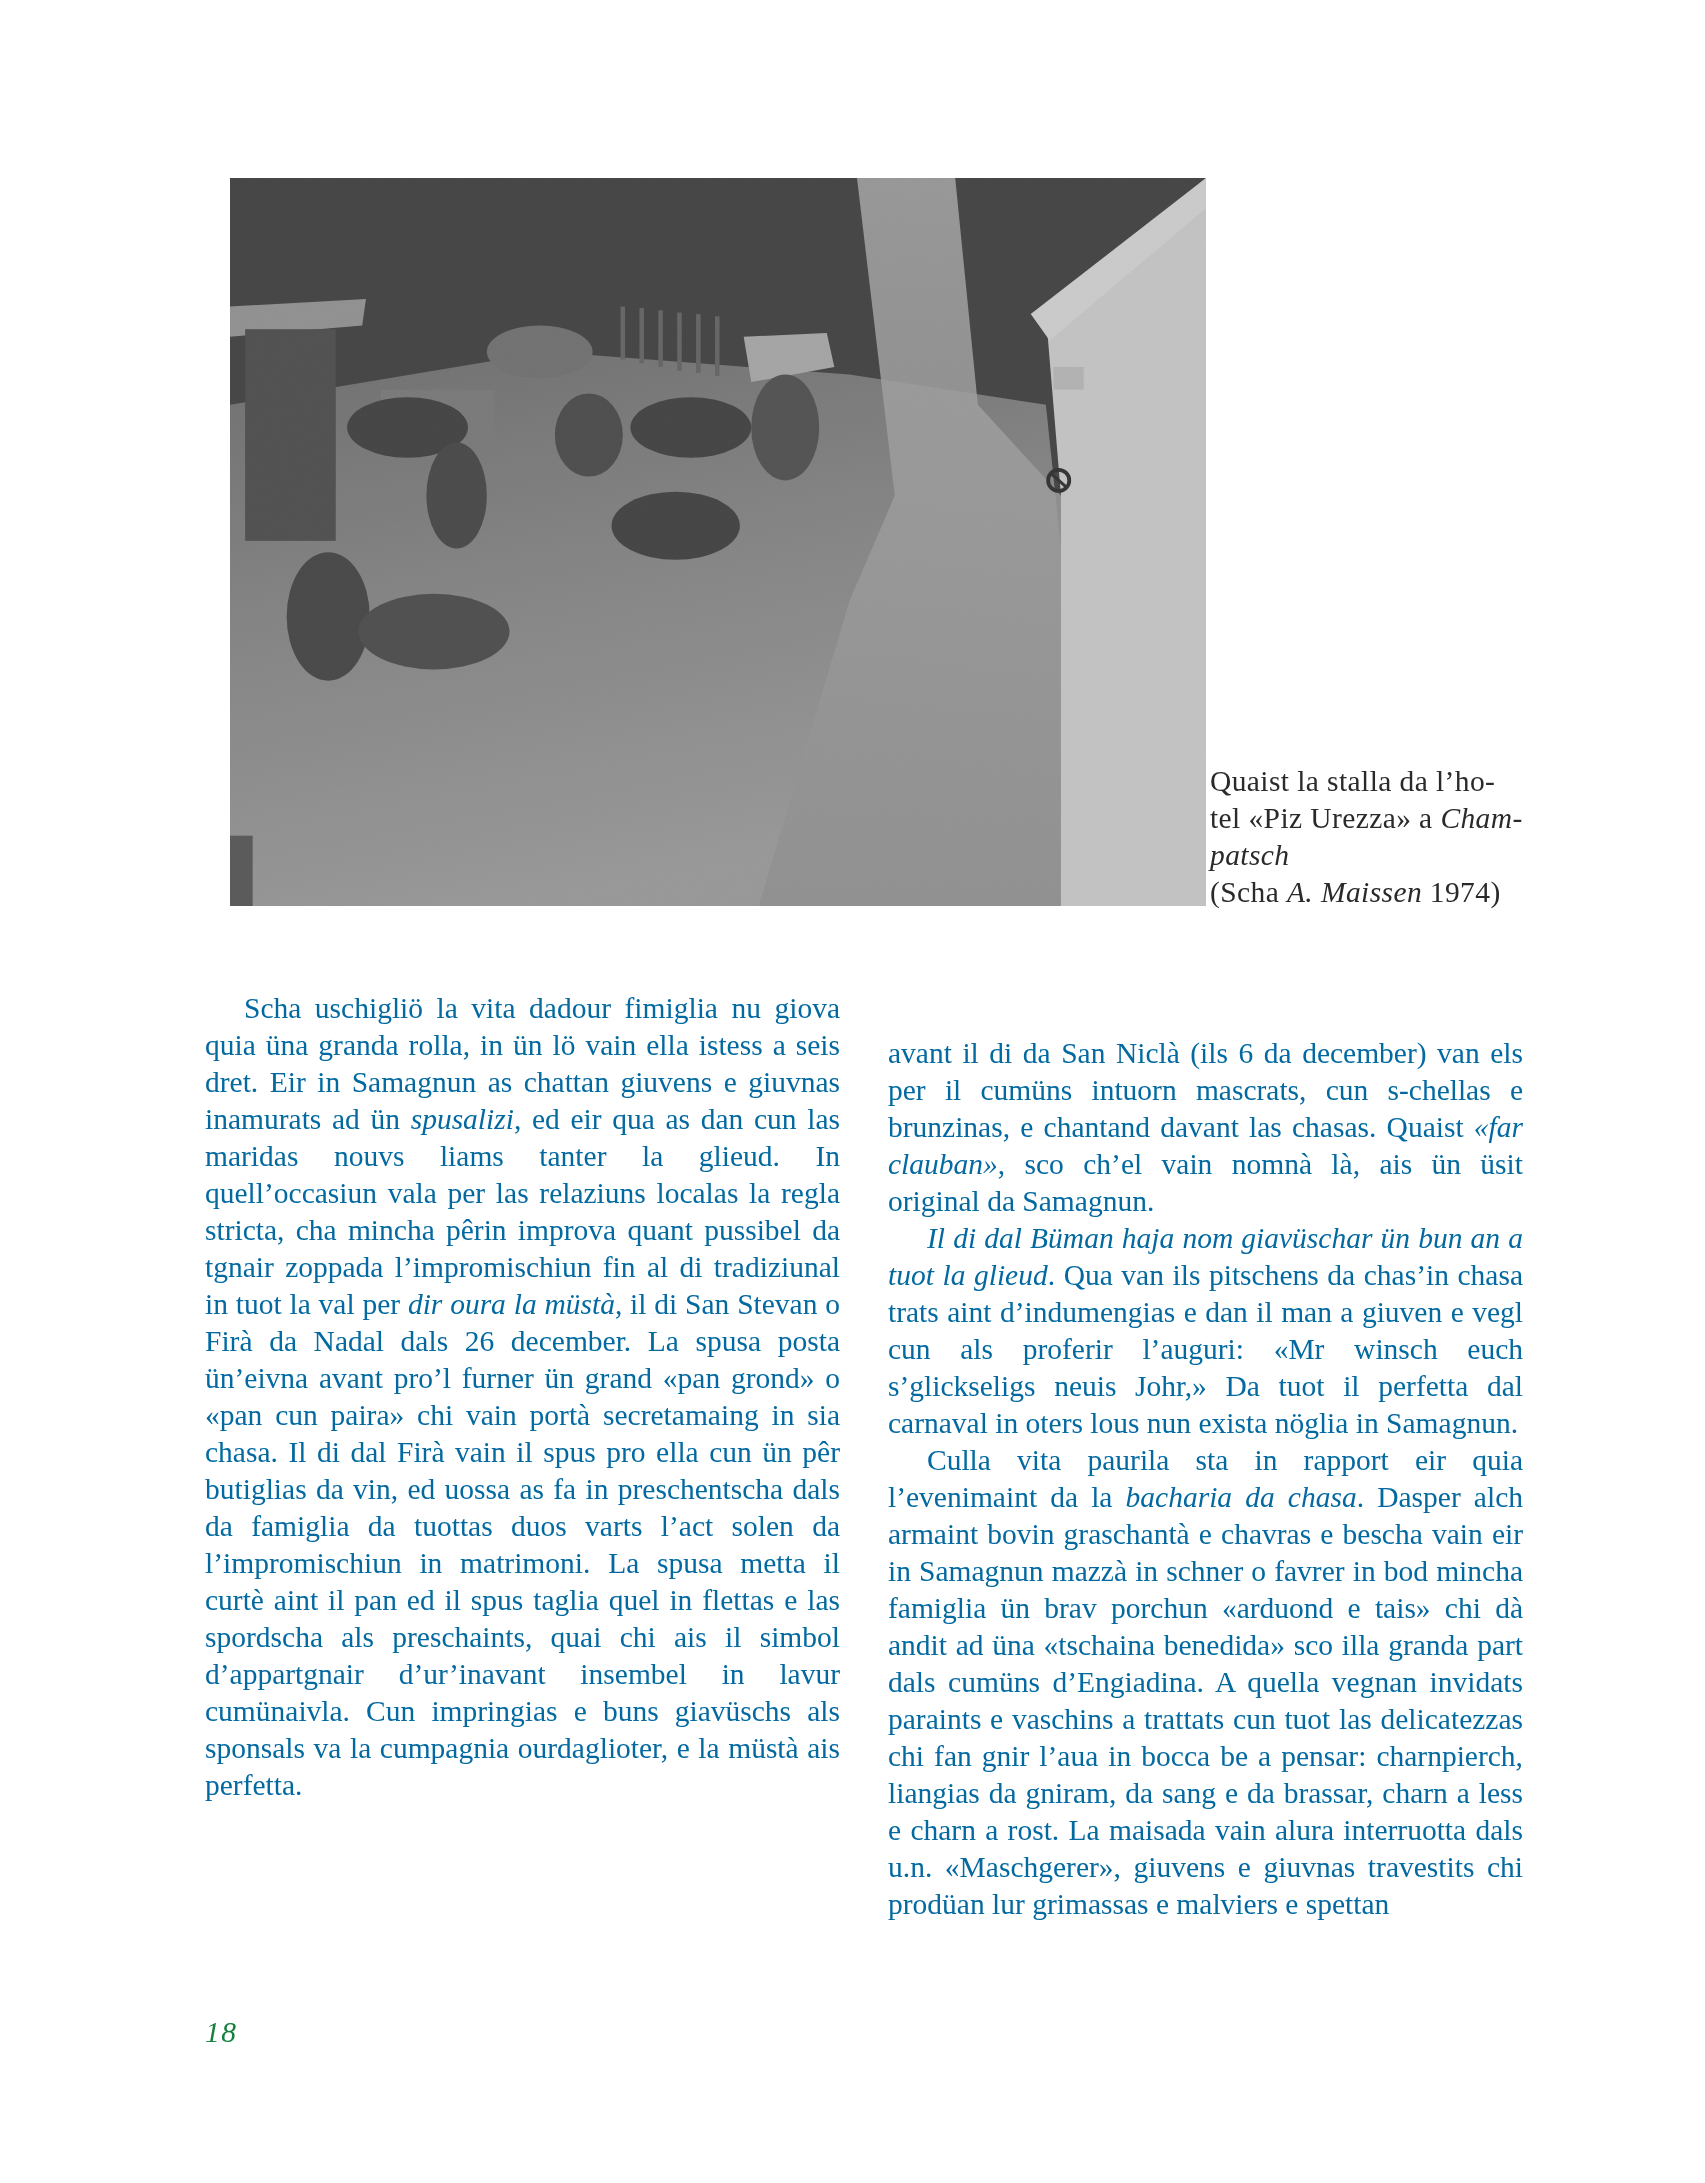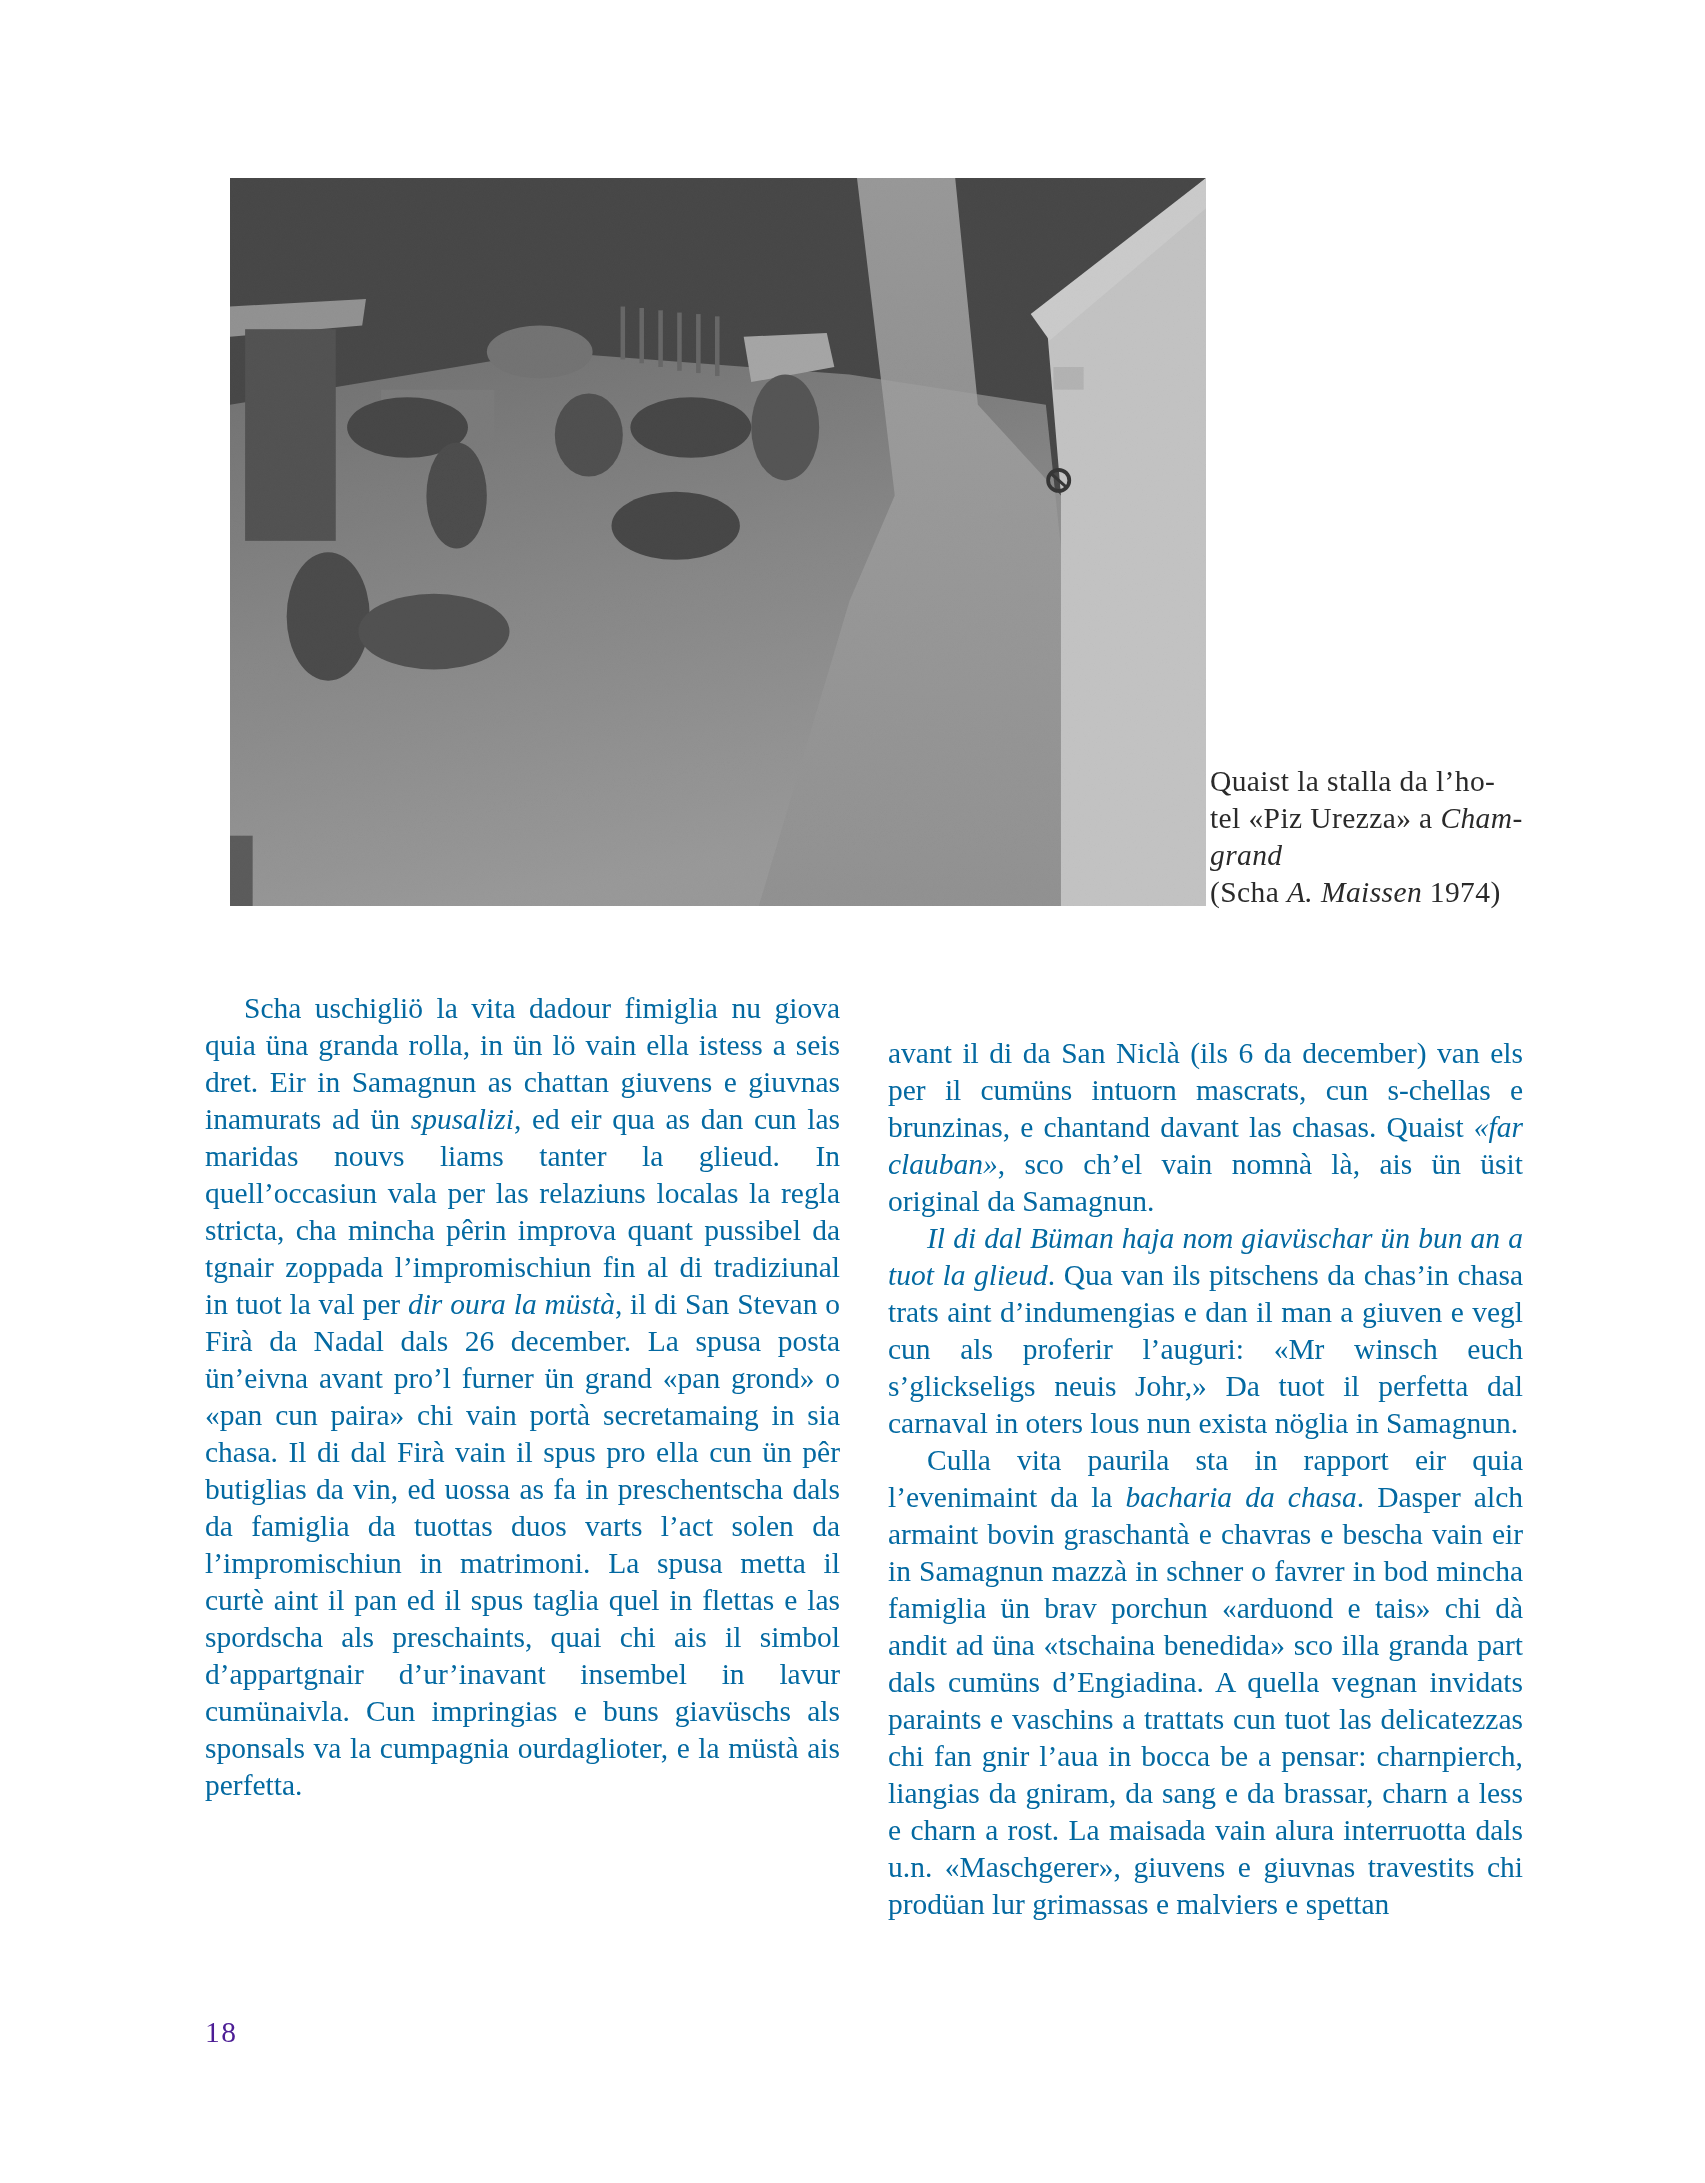--- a/index.html
+++ b/index.html
@@ -10,21 +10,21 @@
   .caption { position: absolute; left: 1210px; top: 763px; width: 348px;
              font-family: "Liberation Serif", serif; font-size: 29.5px; line-height: 37px; color: #2a2a2a; letter-spacing: 0.4px; }
   .caption p { margin: 0; }
   .col { position: absolute; top: 990px; width: 635px;
          font-family: "Liberation Serif", serif; font-size: 29.5px; line-height: 37px; color: #0369a1;
          text-align: justify; hyphens: manual; }
   .col p { margin: 0; text-indent: 0; }
   .col p.indent { text-indent: 39px; }
   .col-left { left: 205px; }
   .col-right { left: 888px; margin-top: 45px; }
-  .pageno { position: absolute; left: 205px; top: 2016px; font-family: "Liberation Serif", serif; font-size: 29.5px; color: #4c1d95; letter-spacing: 1.5px; }
+  .pageno { position: absolute; left: 205px; top: 2016px; font-family: "Liberation Serif", serif; font-size: 29.5px; color: #15803d; letter-spacing: 1.5px; font-style: italic; }
   em { font-style: italic; }
 </style>
 </head>
 <body>
 
 <div class="photo">
   <svg viewBox="0 0 1292 963" preserveAspectRatio="none">
     <defs>
       <filter id="grain">
           <feTurbulence type="fractalNoise" baseFrequency="0.9" numOctaves="2" result="n"></feTurbulence>
@@ -85,21 +85,21 @@
     </g>
 
     <rect x="0" y="870" width="30" height="93" fill="#4a4a4a"></rect>
     <rect x="0" y="0" width="1292" height="963" fill="#808080" filter="url(#grain)" opacity="0.35"></rect>
   </svg>
 </div>
 
 <div class="caption">
   <p><span>Quaist la stalla da l’ho-</span></p>
   <p><span>tel «Piz Urezza» a </span><em>Cham-</em></p>
-  <p><em>grand</em></p>
+  <p><em>patsch</em></p>
   <p><span>(Scha </span><em>A. Maissen</em><span> 1974)</span></p>
 </div>
 
 <div class="col col-left">
   <p class="indent"><span>Scha uschigliö la vita dadour fimiglia nu giova quia üna granda rolla, in ün lö vain ella istess a seis dret. Eir in Samagnun as chattan giuvens e giuvnas inamurats ad ün </span><em>spusalizi</em><span>, ed eir qua as dan cun las maridas nouvs liams tanter la glieud. In quell’occasiun vala per las relaziuns localas la regla stricta, cha min­cha pêrin improva quant pussibel da tgnair zoppada l’impromischiun fin al di tradiziunal in tuot la val per </span><em>dir oura la müstà</em><span>, il di San Stevan o Firà da Nadal dals 26 december. La spusa posta ün’eivna avant pro’l furner ün grand «pan grond» o «pan cun paira» chi vain portà secretamaing in sia chasa. Il di dal Firà vain il spus pro ella cun ün pêr butiglias da vin, ed uossa as fa in preschentscha dals da famiglia da tuottas duos varts l’act solen da l’impromischiun in matrimoni. La spusa metta il curtè aint il pan ed il spus taglia quel in flettas e las spordscha als preschaints, quai chi ais il simbol d’appartgnair d’ur’inavant in­sembel in lavur cumünaivla. Cun impringias e buns giavüschs als sponsals va la cumpagnia ourdaglioter, e la müstà ais perfetta.</span></p>
 </div>
 
 <div class="col col-right">
   <p><span>avant il di da San Niclà (ils 6 da december) van els per il cumüns intuorn mascrats, cun s-chellas e brunzinas, e chantand davant las chasas. Quaist </span><em>«far clauban»</em><span>, sco ch’el vain nomnà là, ais ün üsit original da Samagnun.</span></p>
   <p class="indent"><em>Il di dal Büman haja nom giavüschar ün bun an a tuot la glieud</em><span>. Qua van ils pitschens da chas’in chasa trats aint d’indumengias e dan il man a giuven e vegl cun als proferir l’auguri: «Mr winsch euch s’glickseligs neuis Johr,» Da tuot il perfetta dal carnaval in oters lous nun exista nöglia in Samagnun.</span></p>

